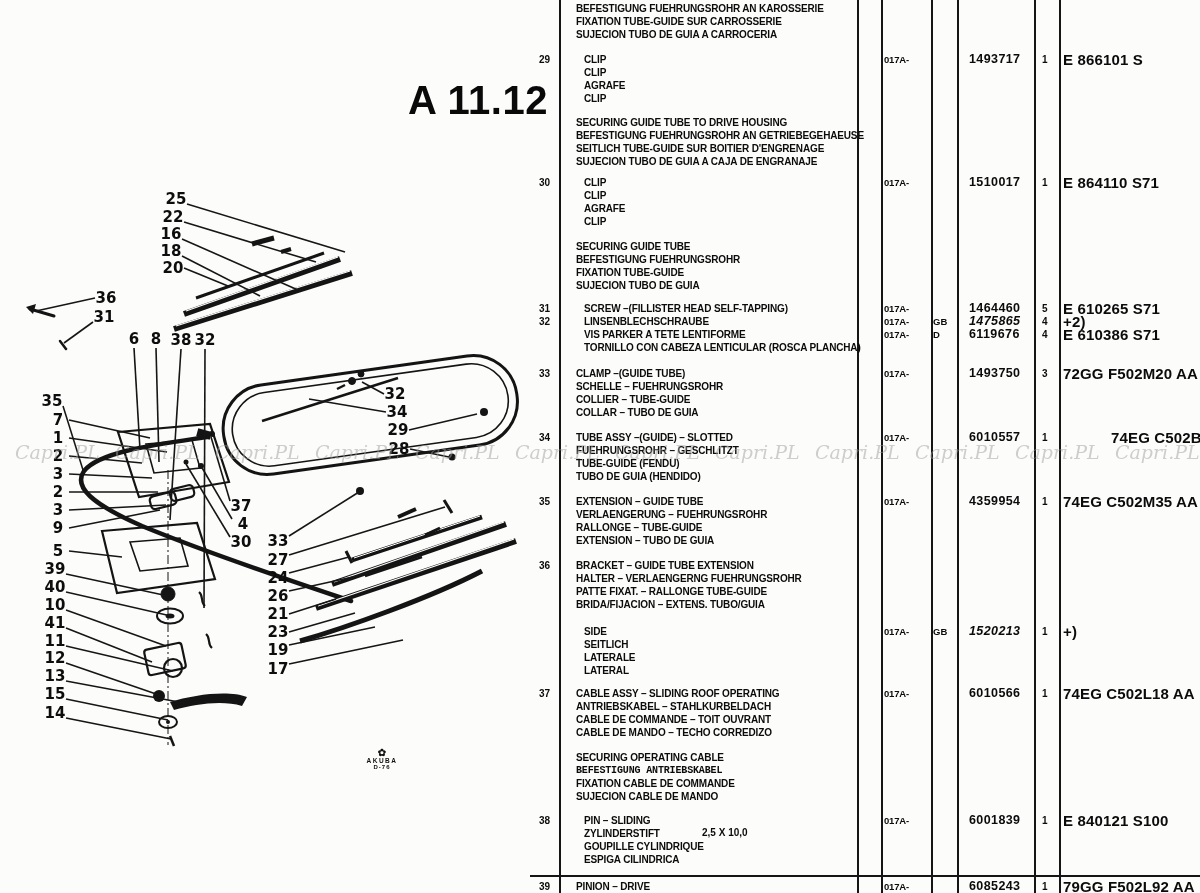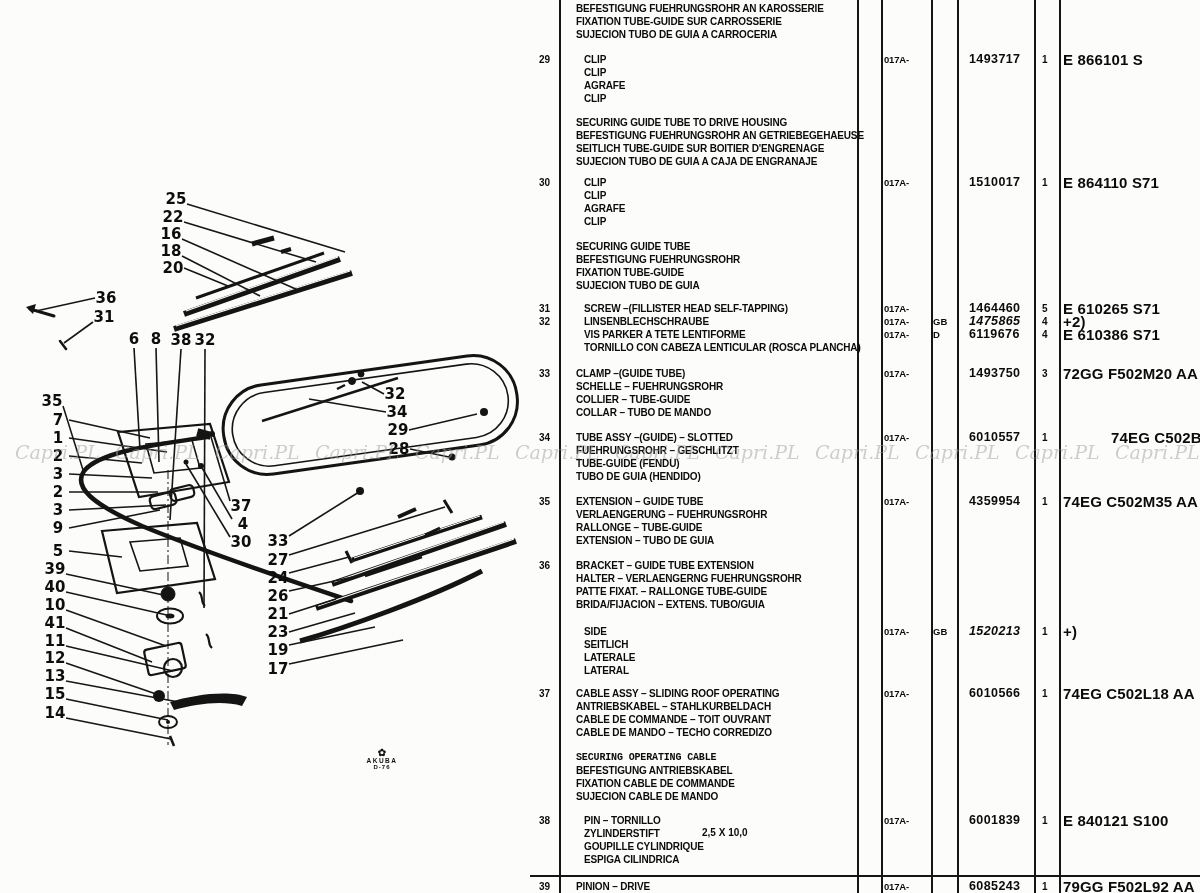--- a/index.html
+++ b/index.html
@@ -207,20 +207,21 @@
         <text x="278" y="614" class="callout">21</text>
         <line x1="289" y1="632" x2="355" y2="613" class="leader"></line>
         <text x="278" y="632" class="callout">23</text>
         <line x1="289" y1="645" x2="375" y2="627" class="leader"></line>
         <text x="278" y="650" class="callout">19</text>
         <line x1="289" y1="664" x2="403" y2="640" class="leader"></line>
         <text x="278" y="669" class="callout">17</text>
       </g>
   </svg>
 
+  <div id="page-title">A 11.12</div>
 
   <div id="stamp">
     <div class="leaf">✿</div>
     <div class="s1">AKUBA</div>
     <div class="s2">D-76</div>
   </div>
 
   <div class="vrule" style="left:559px"></div>
   <div class="vrule" style="left:857px"></div>
   <div class="vrule" style="left:881px"></div>
@@ -290,21 +291,21 @@
         <div class="cc" style="top: 26px;">D</div>
         <div class="part" style="top: 26px;">6119676</div>
         <div class="qty" style="top: 26px;">4</div>
         <div class="code" style="top: 26px;">E 610386 S71</div>
       </div>
       <div class="blk" style="top: 367px;">
         <div class="no" style="top: 0px;">33</div>
         <div class="desc" style="top: 0px;">CLAMP –(GUIDE TUBE)</div>
         <div class="desc" style="top: 13px;">SCHELLE – FUEHRUNGSROHR</div>
         <div class="desc" style="top: 26px;">COLLIER – TUBE-GUIDE</div>
-        <div class="desc" style="top: 39px;">COLLAR – TUBO DE MANDO</div>
+        <div class="desc" style="top: 39px;">COLLAR – TUBO DE GUIA</div>
         <div class="date" style="top: 0px;">017A-</div>
         <div class="part" style="top: 0px;">1493750</div>
         <div class="qty" style="top: 0px;">3</div>
         <div class="code" style="top: 0px;">72GG F502M20 AA</div>
       </div>
       <div class="blk" style="top: 431px;">
         <div class="no" style="top: 0px;">34</div>
         <div class="desc" style="top: 0px;">TUBE ASSY –(GUIDE) – SLOTTED</div>
         <div class="desc" style="top: 13px;">FUEHRUNGSROHR – GESCHLITZT</div>
         <div class="desc" style="top: 26px;">TUBE-GUIDE (FENDU)</div>
@@ -348,28 +349,28 @@
         <div class="desc" style="top: 0px;">CABLE ASSY – SLIDING ROOF OPERATING</div>
         <div class="desc" style="top: 13px;">ANTRIEBSKABEL – STAHLKURBELDACH</div>
         <div class="desc" style="top: 26px;">CABLE DE COMMANDE – TOIT OUVRANT</div>
         <div class="desc" style="top: 39px;">CABLE DE MANDO – TECHO CORREDIZO</div>
         <div class="date" style="top: 0px;">017A-</div>
         <div class="part" style="top: 0px;">6010566</div>
         <div class="qty" style="top: 0px;">1</div>
         <div class="code" style="top: 0px;">74EG C502L18 AA</div>
       </div>
       <div class="blk" style="top: 751px;">
-        <div class="desc" style="top: 0px; font-family: Liberation Mono, monospace;">SECURING OPERATING CABLE</div>
-        <div class="desc" style="top: 13px;">BEFESTIGUNG ANTRIEBSKABEL</div>
+        <div class="desc" style="top: 0px;">SECURING OPERATING CABLE</div>
+        <div class="desc" style="top: 13px; font-family: Liberation Mono, monospace;">BEFESTIGUNG ANTRIEBSKABEL</div>
         <div class="desc" style="top: 26px;">FIXATION CABLE DE COMMANDE</div>
         <div class="desc" style="top: 39px;">SUJECION CABLE DE MANDO</div>
       </div>
       <div class="blk" style="top: 814px;">
         <div class="no" style="top: 0px;">38</div>
-        <div class="desc ind" style="top: 0px;">PIN – TORNILLO</div>
+        <div class="desc ind" style="top: 0px;">PIN – SLIDING</div>
         <div class="desc ind" style="top: 13px;">ZYLINDERSTIFT</div>
         <div class="desc ind" style="top: 26px;">GOUPILLE CYLINDRIQUE</div>
         <div class="desc ind" style="top: 39px;">ESPIGA CILINDRICA</div>
         <div class="dim" style="top: 0px; margin-top: 12px;">2,5 X 10,0</div>
         <div class="date" style="top: 0px;">017A-</div>
         <div class="part" style="top: 0px;">6001839</div>
         <div class="qty" style="top: 0px;">1</div>
         <div class="code" style="top: 0px;">E 840121 S100</div>
       </div>
       <div class="blk" style="top: 880px;">

